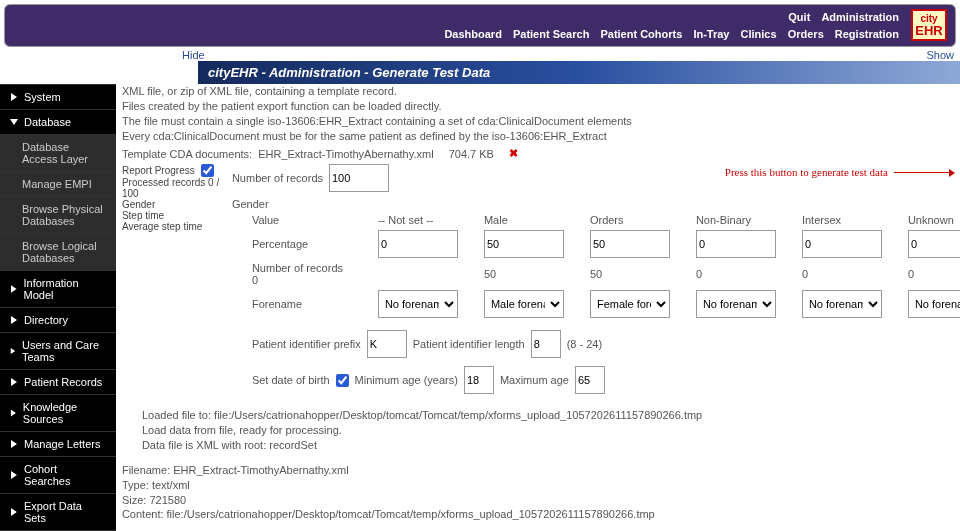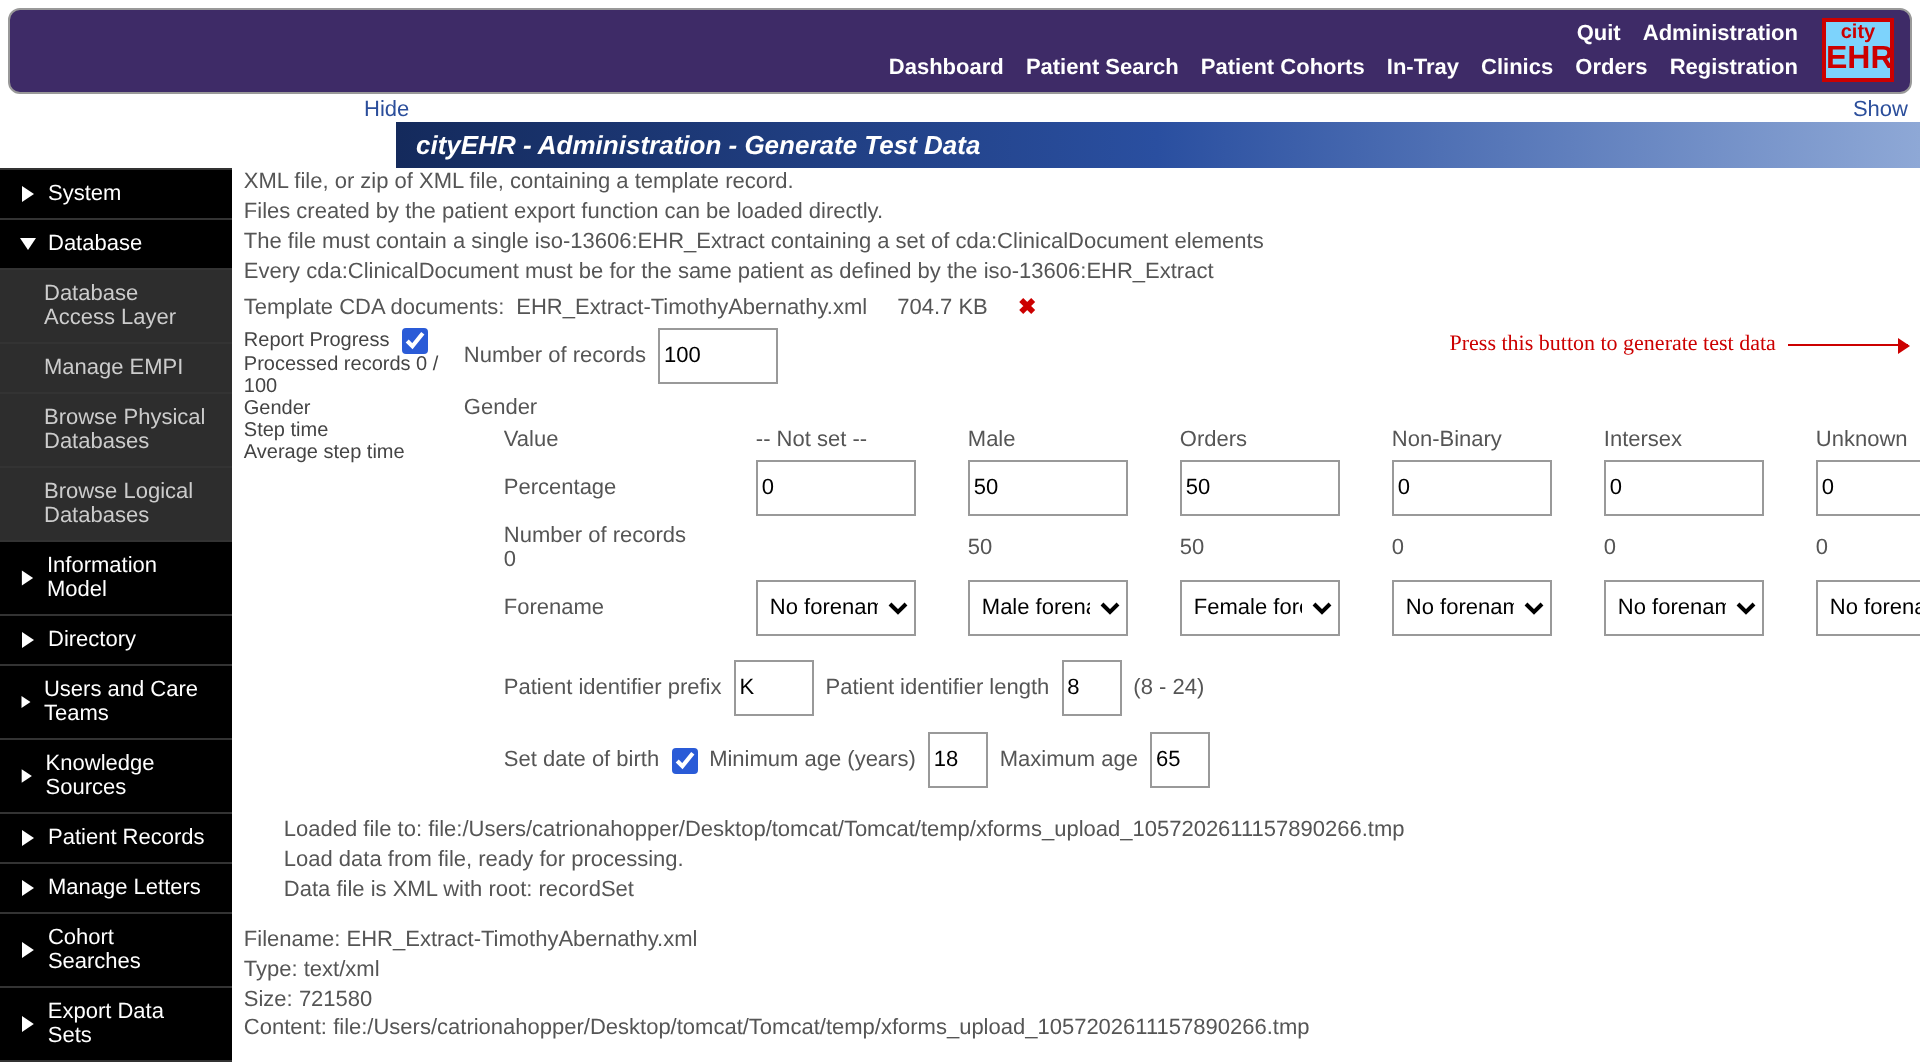--- a/index.html
+++ b/index.html
@@ -1,20 +1,20 @@
 <!DOCTYPE html>
 <html><head>
 <meta charset="utf-8">
 <style>
   * { box-sizing:border-box; margin:0; padding:0; }
   body { font-family:Arial,Helvetica,sans-serif; font-size:11px; color:#111; background:#fff; width:960px; }
   .topbar { background:#3e2b67; color:#fff; padding:4px 8px; border-radius:6px; margin:4px 4px 0 4px; border:1px solid #999; display:flex; justify-content:flex-end; align-items:flex-start; }
   .topbar .navs { text-align:right; margin-right:8px; font-size:11px; font-weight:bold; line-height:1.5; }
   .topbar .nav-row span { margin:0 4px; cursor:pointer; }
-  .logo { width:36px; height:32px; background:#7dd3fc; border:2px solid #c00; color:#c00; font-weight:bold; font-size:10px; text-align:center; line-height:1; display:flex; flex-direction:column; justify-content:center; }
+  .logo { width:36px; height:32px; background:#fef9c3; border:2px solid #c00; color:#c00; font-weight:bold; font-size:10px; text-align:center; line-height:1; display:flex; flex-direction:column; justify-content:center; }
   .subbar { display:flex; justify-content:space-between; font-size:11px; color:#2b4e9b; padding:0 6px; margin-top:2px;}
   .subbar span { cursor:pointer; }
   .titlebar { background:linear-gradient(to right,#142a5c 0%,#2a4fa0 50%,#8ea8d6 100%); color:#fff; font-weight:bold; font-size:13px; padding:4px 10px; margin-left:198px; font-style:italic; }
   .layout { display:flex; }
   .sidebar { width:198px; background:#1f1f1f; color:#ddd; font-size:11px; }
   .side-group-hd { background:#000; color:#fff; padding:6px 10px; border-top:1px solid #333; cursor:pointer; display:flex; align-items:center; gap:6px;}
   .side-group-hd.open svg { transform:rotate(90deg); }
   .side-sub { background:#2d2d2d; color:#ccc; padding:6px 10px 6px 22px; border-top:1px solid #333; cursor:pointer; }
   .side-sub.active { background:#eee; color:#000; }
   .main { flex:1; padding:0 6px 10px 6px; font-size:11px; color:#555; position:relative; }
@@ -50,21 +50,21 @@
       <span>Patient Search</span>
       <span>Patient Cohorts</span>
       <span>In-Tray</span>
       <span>Clinics</span>
       <span>Orders</span>
       <span>Registration</span>
     </div>
   </div>
   <div class="logo">
     <div>city</div>
-    <div style="font-size:16px">EHR</div>
+    <div style="font-size:13px">EHR</div>
   </div>
 </div>
 
 <div class="subbar">
   <span style="margin-left:176px">Hide</span>
   <span>Show</span>
 </div>
 
 <div class="titlebar">cityEHR - Administration - Generate Test Data</div>
 
@@ -101,27 +101,27 @@
     <div class="side-group-hd">
       <svg class="caret" viewBox="0 0 8 8">
           <polygon points="1,0 7,4 1,8" fill="#fff"></polygon>
         </svg>
       <span>Users and Care Teams</span>
     </div>
     <div class="side-group-hd">
       <svg class="caret" viewBox="0 0 8 8">
           <polygon points="1,0 7,4 1,8" fill="#fff"></polygon>
         </svg>
+      <span>Patient Records</span>
+    </div>
+    <div class="side-group-hd">
+      <svg class="caret" viewBox="0 0 8 8">
+          <polygon points="1,0 7,4 1,8" fill="#fff"></polygon>
+        </svg>
       <span>Knowledge Sources</span>
-    </div>
-    <div class="side-group-hd">
-      <svg class="caret" viewBox="0 0 8 8">
-          <polygon points="1,0 7,4 1,8" fill="#fff"></polygon>
-        </svg>
-      <span>Patient Records</span>
     </div>
     <div class="side-group-hd">
       <svg class="caret" viewBox="0 0 8 8">
           <polygon points="1,0 7,4 1,8" fill="#fff"></polygon>
         </svg>
       <span>Manage Letters</span>
     </div>
     <div class="side-group-hd">
       <svg class="caret" viewBox="0 0 8 8">
           <polygon points="1,0 7,4 1,8" fill="#fff"></polygon>

